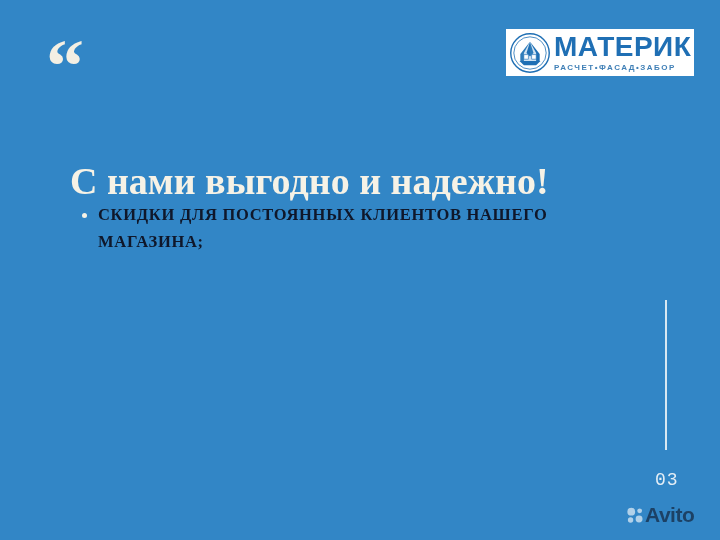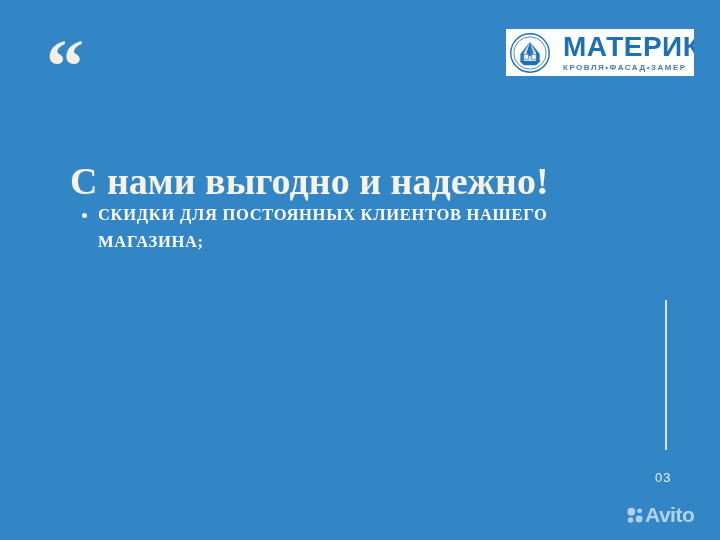--- a/index.html
+++ b/index.html
@@ -39,21 +39,20 @@
   #logo-box {
     position: absolute;
     left: 506px;
     top: 29px;
     width: 188px;
     height: 47px;
     background: #ffffff;
     display: flex;
     align-items: center;
     overflow: hidden;
-    gap: 9px;
   }
   #logo-emblem {
     width: 42px;
     height: 42px;
     margin-left: 3px;
     flex: 0 0 auto;
   }
   #logo-text-wrap {
     margin-left: 3px;
     display: flex;
@@ -104,21 +103,21 @@
     padding: 0;
     list-style: none;
   }
   .benefit-item {
     position: relative;
     padding-left: 20px;
     margin-bottom: 2px;
     font-family: "Liberation Serif", "DejaVu Serif", serif;
     font-size: 16.5px;
     font-weight: 700;
-    color: #ffffff;
+    color: #0f172a;
     letter-spacing: 0.7px;
     line-height: 26.5px;
     text-transform: uppercase;
   }
   .benefit-item::before {
     content: "";
     position: absolute;
     left: 4px;
     top: 11px;
     width: 5px;
@@ -135,22 +134,22 @@
     width: 2px;
     height: 150px;
     background: #d8e8f2;
   }
 
   
   #page-number {
     position: absolute;
     left: 655px;
     top: 470px;
-    font-family: Liberation Sans, sans-serif;
-    font-size: 13px;
+    font-family: Liberation Mono, monospace;
+    font-size: 18px;
     font-weight: 400;
     color: #e4eef6;
     letter-spacing: 1px;
   }
 
   
   #avito-watermark {
     position: absolute;
     left: 626px;
     top: 504px;
@@ -160,21 +159,21 @@
   }
   #avito-dots {
     width: 18px;
     height: 18px;
     flex: 0 0 auto;
   }
   #avito-wordmark {
     font-family: "Liberation Sans", "DejaVu Sans", sans-serif;
     font-size: 21px;
     font-weight: 700;
-    color: #ffffff;
+    color: #0f172a;
     letter-spacing: -0.5px;
     line-height: 1;
     margin-left: 1px;
   }
 </style>
 </head>
 <body>
 
 <div id="slide">
 
@@ -188,21 +187,21 @@
       <path d="M24 11 L35 25 L35 33 L31 33 L31 24 Z" fill="#1f6fb4"></path>
       <path d="M24 11 L13 25 L13 33 L17 33 L17 24 Z" fill="#2f7cba"></path>
       <path d="M24 11 L24 28 L20 24 Z" fill="#1f6fb4"></path>
       <path d="M24 11 L24 28 L28 24 Z" fill="#2f7cba"></path>
       <rect x="17" y="26" width="5" height="5" fill="#ffffff" stroke="#1f6fb4" stroke-width="0.7"></rect>
       <rect x="26" y="26" width="5" height="5" fill="#ffffff" stroke="#1f6fb4" stroke-width="0.7"></rect>
       <path d="M12 33 L36 33 L31 38 L17 38 Z" fill="#1f6fb4"></path>
     </svg>
     <div id="logo-text-wrap">
       <div id="logo-wordmark">МАТЕРИК</div>
-      <div id="logo-tagline">КРОВЛЯ•ФАСАД•ЗАМЕР</div>
+      <div id="logo-tagline">РАСЧЕТ•ФАСАД•ЗАБОР</div>
     </div>
   </div>
 
   <h1 id="headline">С нами выгодно и надежно!</h1>
 
   <ul id="benefits-list">
     <li class="benefit-item">СКИДКИ ДЛЯ ПОСТОЯННЫХ КЛИЕНТОВ НАШЕГО МАГАЗИНА;</li>
   </ul>
 
   <div id="vertical-rule"></div>

